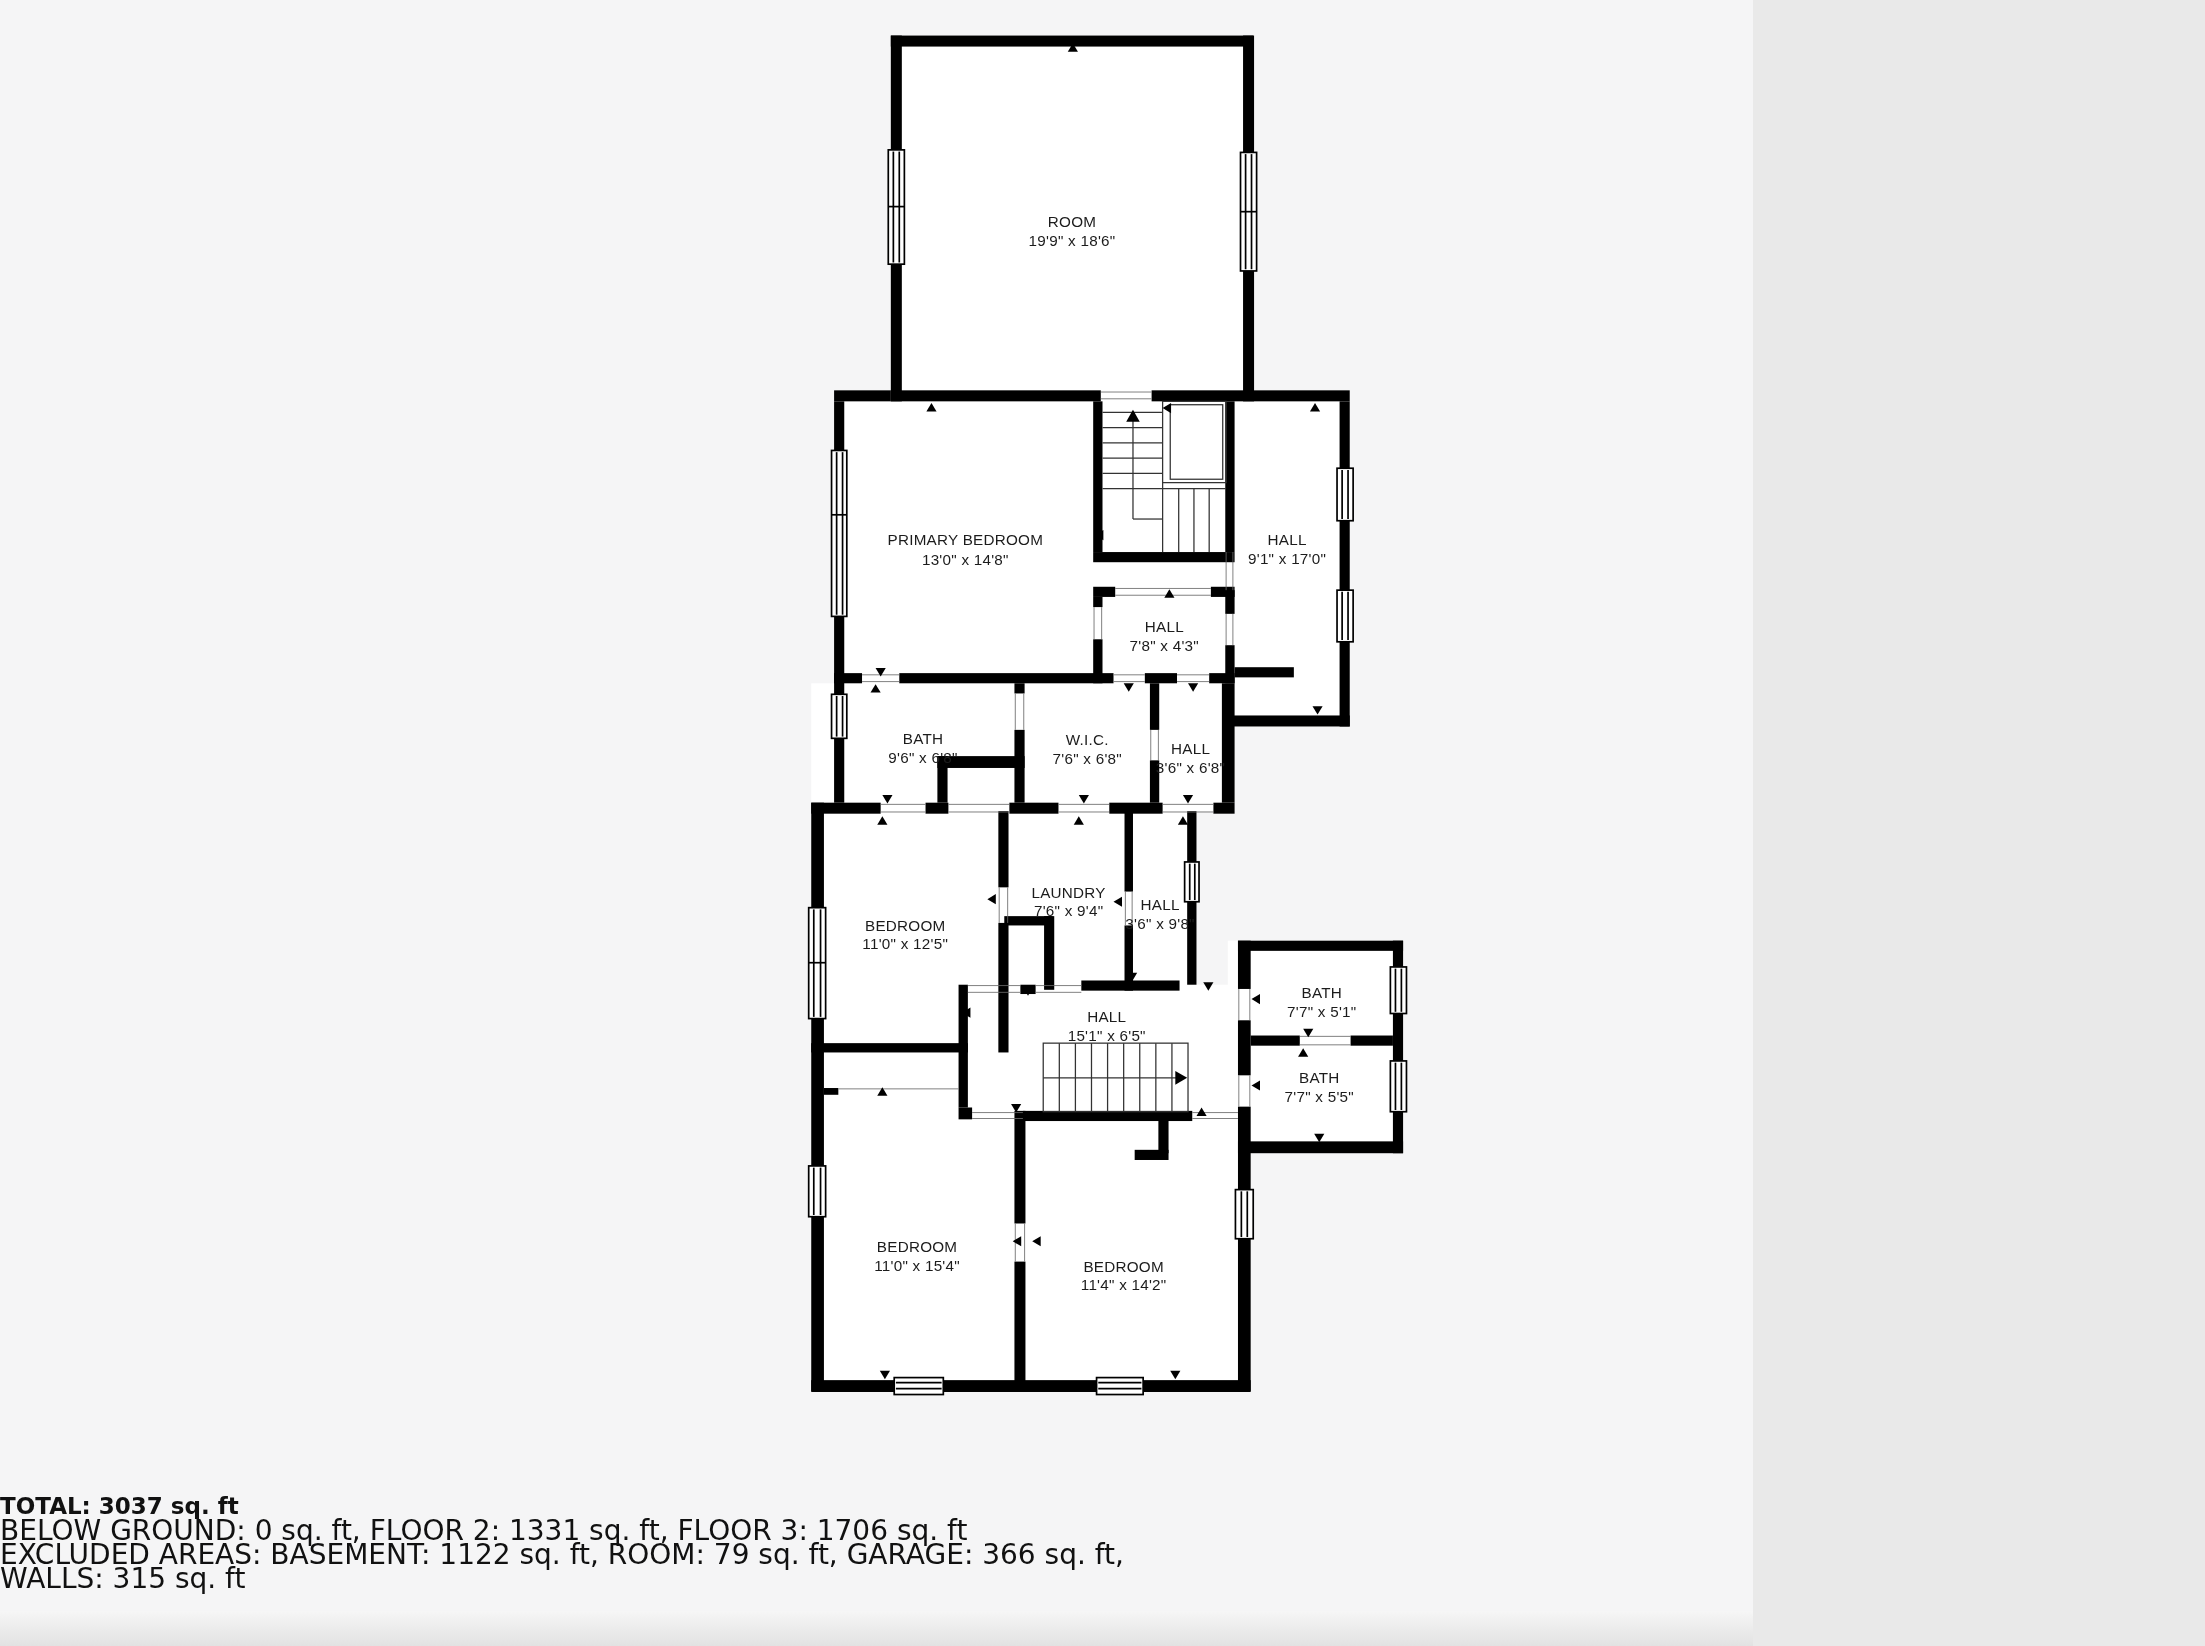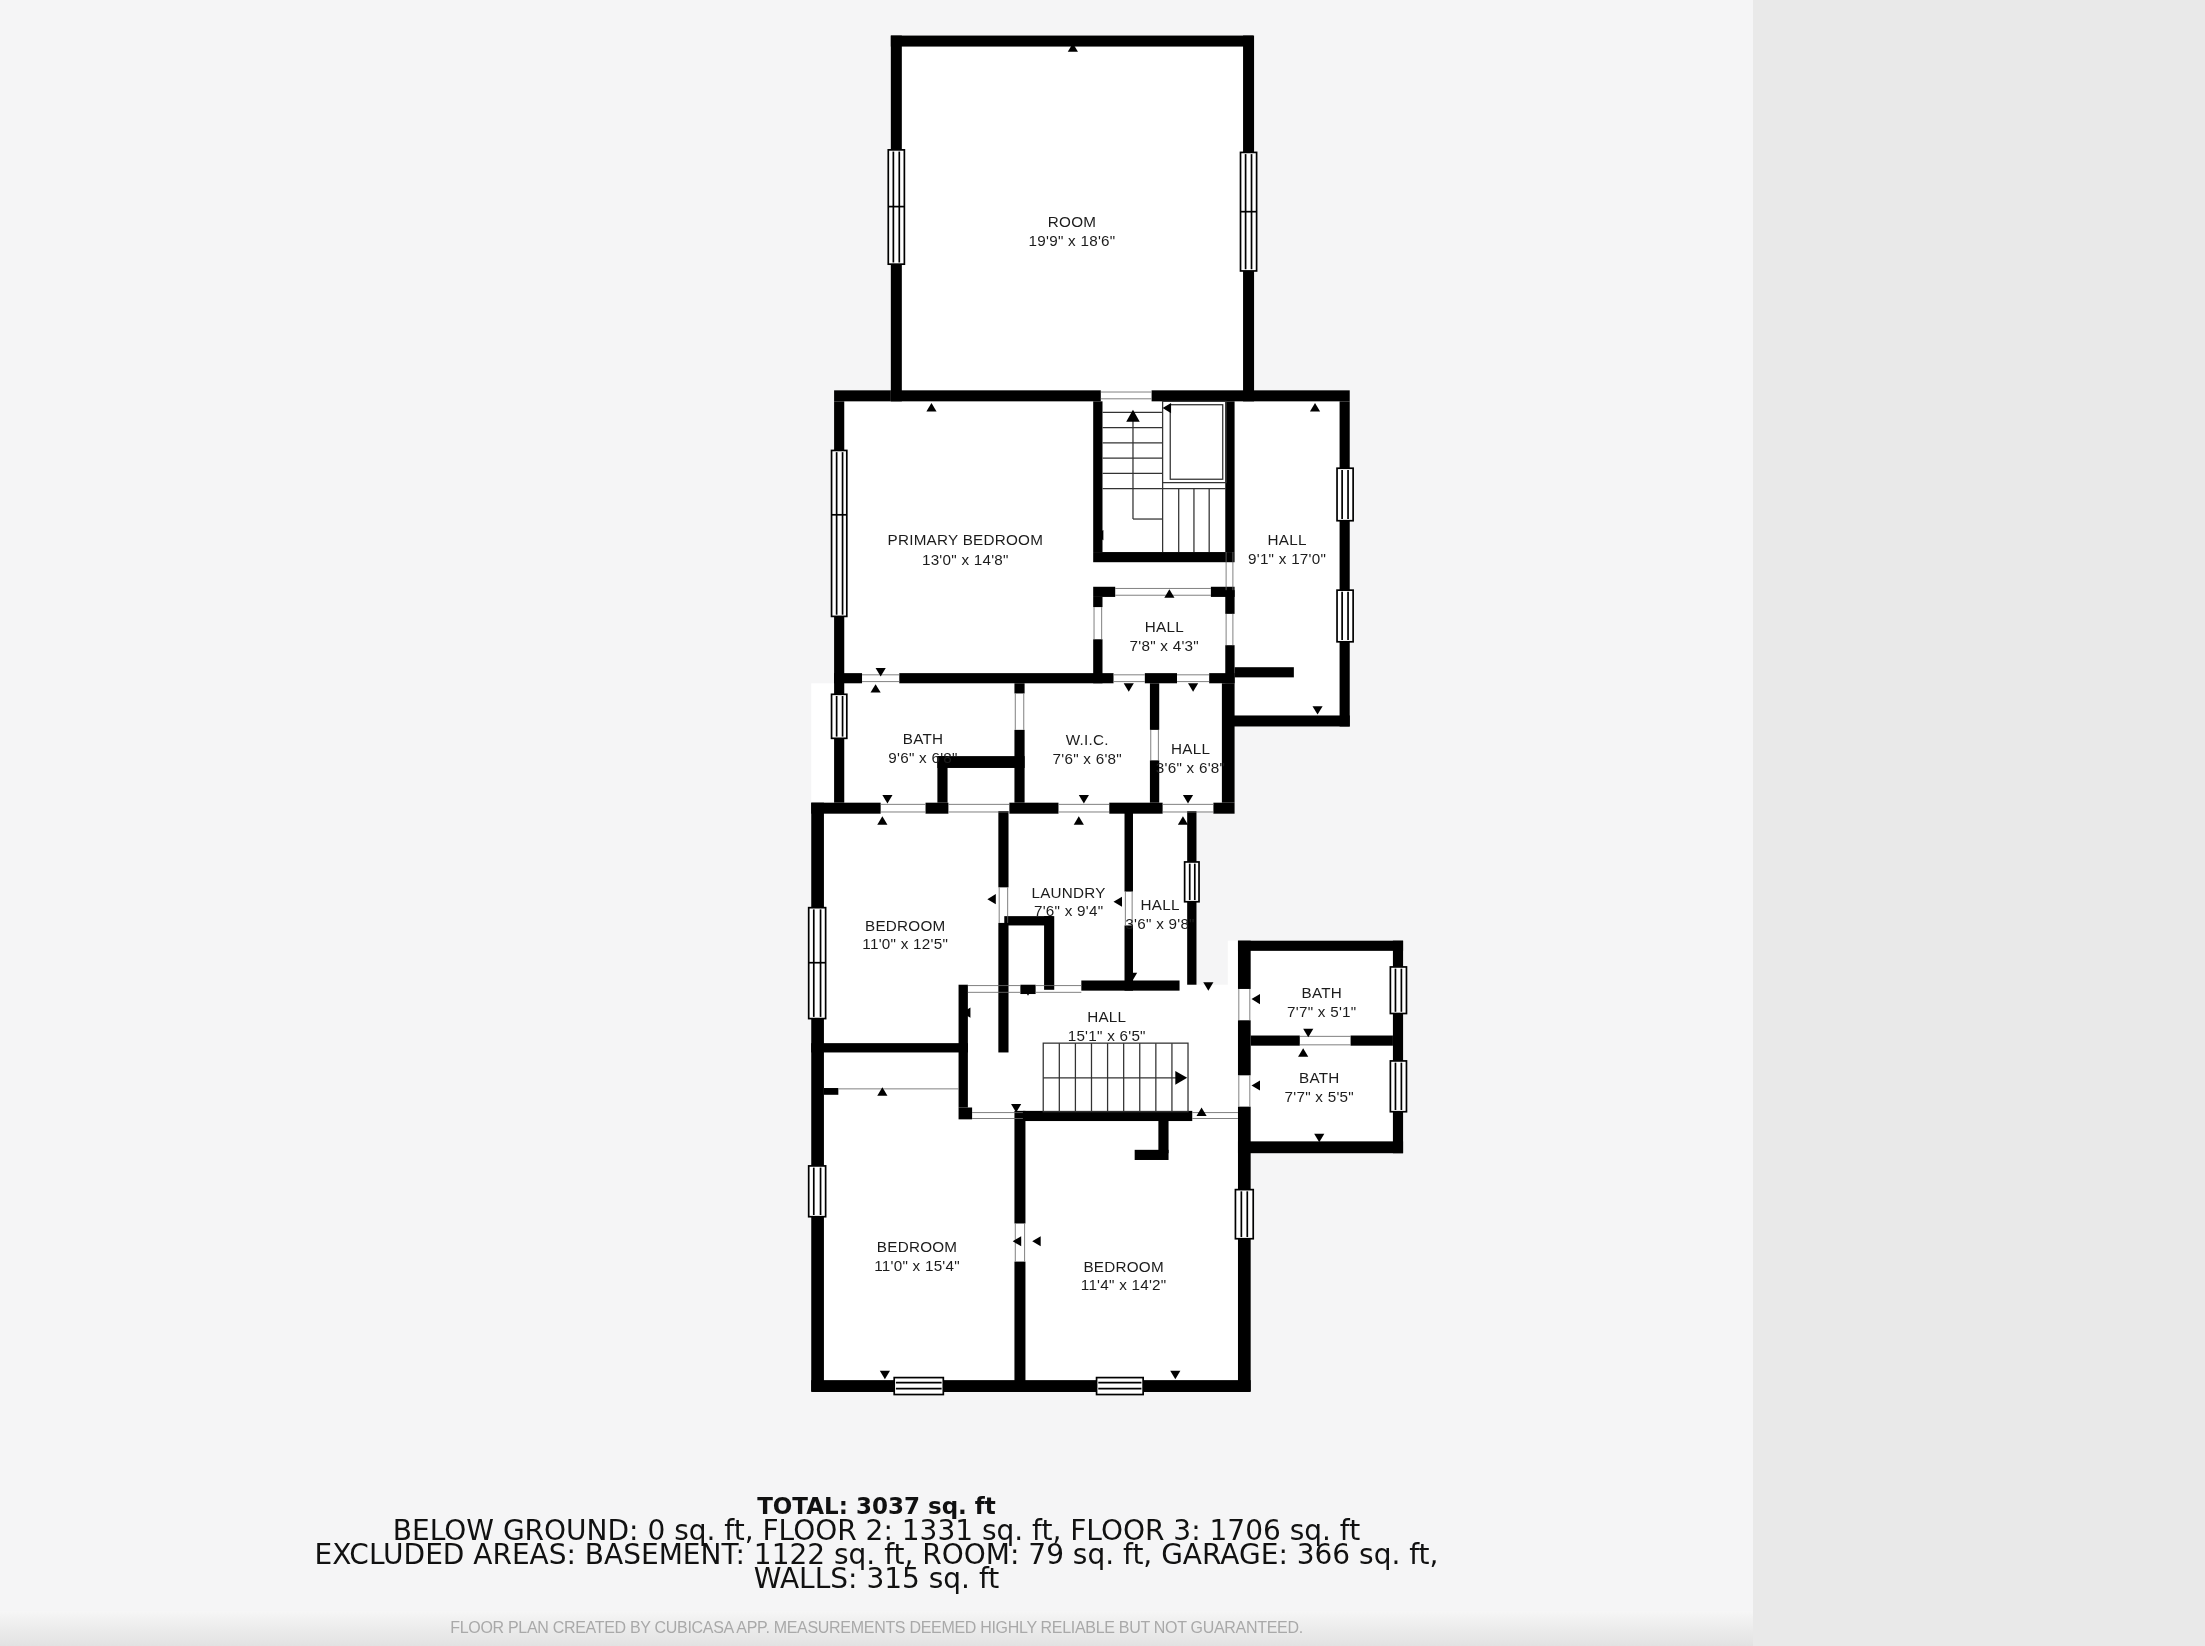--- a/index.html
+++ b/index.html
@@ -1,21 +1,21 @@
 <!DOCTYPE html>
 <html style="font-size:13.6px"><head>
 <meta charset="utf-8">
 <style>
   html,body{margin:0;padding:0;background:#e9e9e9;}
   .canvas{position:relative;width:1753px;height:1646px;background:#f5f5f6;overflow:hidden;
           font-family:"Liberation Sans",sans-serif;}
   svg{position:absolute;left:0;top:0;}
   .lbl text{font-family:"Liberation Sans",sans-serif;font-size:18px;fill:#1c1c1c;
             text-anchor:middle;letter-spacing:.3px;}
-  .summary{position:absolute;top:1494px;left:0;width:100%;text-align:center;color:#111;
+  .summary{position:absolute;top:1494px;left:0;width:100%;text-align:left;color:#111;
            font-family:"DejaVu Sans",sans-serif;}
   .summary .total{font-size:23px;font-weight:bold;line-height:25.4px;}
   .summary .sline{font-size:28px;line-height:24px;}
   .footer{position:absolute;left:0;bottom:0;width:100%;height:35px;
           background:linear-gradient(#f6f6f6,#e2e2e2);}
   .footer .disc{position:absolute;left:0;width:100%;text-align:center;top:7.6px;
           font-size:16px;color:#a9a9a9;letter-spacing:-0.3px;}
   .footer .copy{position:absolute;right:10.2px;top:9.3px;font-size:14.4px;font-weight:bold;
           color:#9e9e9e;letter-spacing:0.8px;margin-top:48px;}
 </style>
@@ -389,17 +389,16 @@
 </svg>
 
 <div class="summary">
   <div class="total">TOTAL: 3037 sq. ft</div>
   <div class="sline">BELOW GROUND: 0 sq. ft, FLOOR 2: 1331 sq. ft, FLOOR 3: 1706 sq. ft</div>
   <div class="sline">EXCLUDED AREAS: BASEMENT: 1122 sq. ft, ROOM: 79 sq. ft, GARAGE: 366 sq. ft,</div>
   <div class="sline">WALLS: 315 sq. ft</div>
 </div>
 
 <div class="footer">
-  <span class="disc">FLOOR PLAN CREATED BY CUBICASA APP. MEASUREMENTS DEEMED HIGHLY RELIABLE BUT NOT GUARANTEED.</span>
   <span class="copy">© SmartMLS, Inc. 2025</span>
 </div>
 </div>
 
 
 </body></html>

